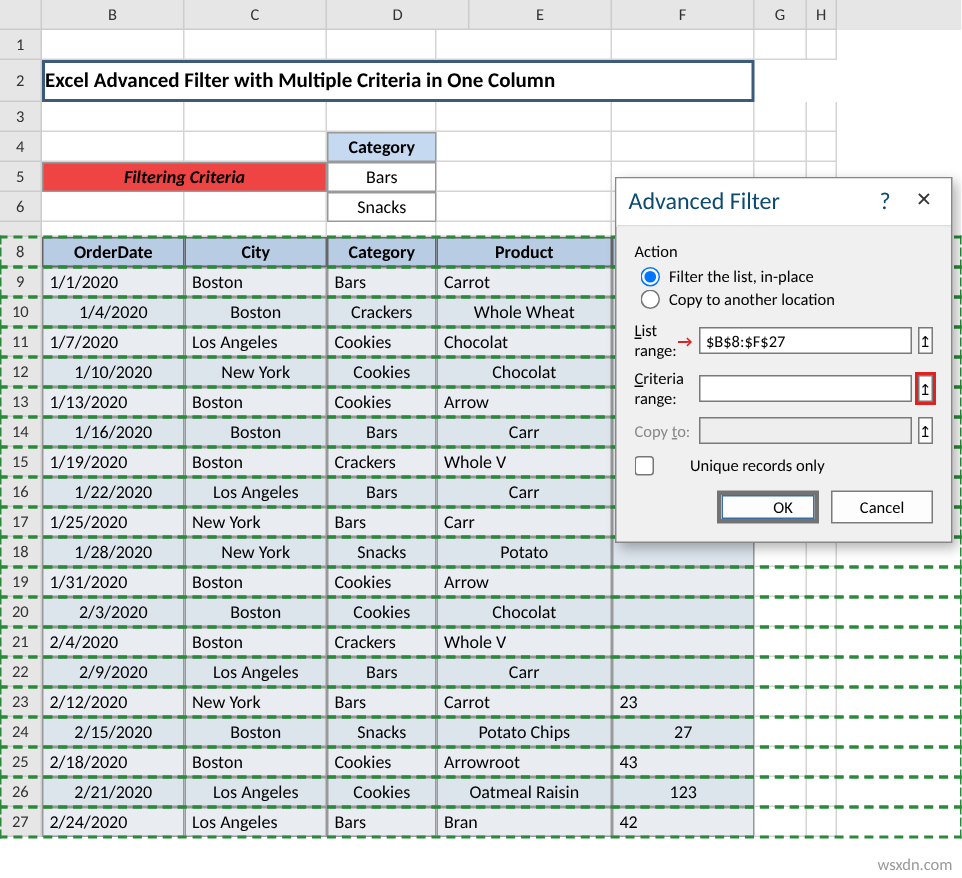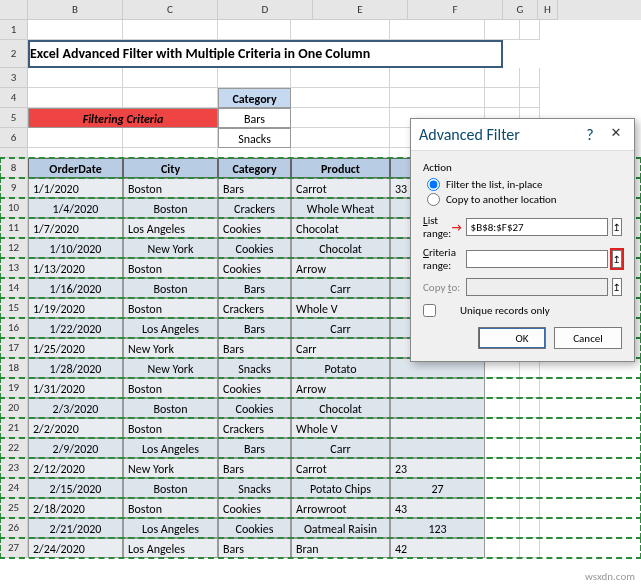--- a/index.html
+++ b/index.html
@@ -7,21 +7,21 @@
 
 .grid { position: relative; }
 .col-headers { display: flex; height: 20px; background: #e6e6e6; position: sticky; top: 0; }
 .col-headers .rowhead { width: 28px; border-right: 1px solid #ccc; border-bottom: 1px solid #ccc; background: #e6e6e6; }
 .col-headers .ch { border-right: 1px solid #ccc; border-bottom: 1px solid #ccc; text-align: center; line-height: 20px; color: #333; font-size: 11px; }
 .chB { width: 95px; } .chC { width: 95px; } .chD { width: 95px; } .chE { width: 95px; } .chF { width: 95px; } .chG { width: 35px; } .chH { width: 20px; }
 
 .row { display: flex; height: 20px; }
 .rh { width: 28px; background: #e6e6e6; border-right: 1px solid #ccc; border-bottom: 1px solid #ccc; text-align: center; line-height: 20px; font-size: 11px; color: #333; }
 .cell { border-right: 1px solid #d4d4d4; border-bottom: 1px solid #d4d4d4; line-height: 20px; padding: 0 4px; overflow: hidden; white-space: nowrap; font-size: 12px; }
-.cB { width: 95px; } .cC { width: 95px; } .cD { width: 73px; } .cE { width: 99px; } .cF { width: 95px; } .cG { width: 35px; } .cH { width: 20px; }
+.cB { width: 95px; } .cC { width: 95px; } .cD { width: 73px; } .cE { width: 117px; } .cF { width: 95px; } .cG { width: 35px; } .cH { width: 20px; }
 
 .title-box { background: #fff; border: 2px solid #3c5a7a; font-weight: bold; font-size: 14px; text-align: left; line-height: 24px; height: 28px; }
 .r2 .cell { border: none; }
 .r2 .rh { height: 28px; line-height: 28px; }
 
 .filter-label { background: #ef4444; border: 1px solid #999; font-weight: bold; text-align: center; font-style: italic; }
 .cat-head { background: #c5d9f1; border: 1px solid #999; font-weight: bold; text-align: center; }
 .cat-val { border: 1px solid #999; text-align: center; background: #fff; }
 
 .tbl-head { background: #b8cce4; border: 1px solid #666; font-weight: bold; text-align: center; }
@@ -42,21 +42,21 @@
 .dlg-row { display: flex; align-items: center; gap: 4px; margin: 6px 0; }
 .dlg-row label { width: 78px; }
 .dlg-row input[type=text] { flex: 1; height: 18px; border: 1px solid #7a7a7a; padding: 0 4px; font-size: 11px; }
 .dlg-row input[disabled] { background: #eee; color: #888; }
 .range-btn { width: 18px; height: 18px; border: 1px solid #7a7a7a; background: #fdfdfd; display: flex; align-items: center; justify-content: center; font-size: 10px; }
 .range-btn.hl { outline: 2px solid #d22; outline-offset: 0; }
 .dlg-check { display: flex; align-items: center; gap: 24px; margin: 8px 0; }
 .dlg-check input { margin: 0; }
 .dlg-buttons { display: flex; justify-content: flex-end; gap: 8px; margin-top: 10px; }
 .dlg-buttons button { width: 68px; height: 22px; border: 1px solid #7a7a7a; background: #fdfdfd; font-size: 11px; }
-.dlg-buttons button.ok { border: 1px solid #737373; box-shadow: inset 0 0 0 1px #3a6ea5; padding-left: 26px; }
+.dlg-buttons button.ok { border: 3px solid #737373; box-shadow: inset 0 0 0 1px #3a6ea5; padding-left: 26px; }
 
 .watermark { position: absolute; right: 6px; bottom: 2px; font-size: 11px; color: #999; }
 
 .u { text-decoration: underline; }
 </style>
 </head>
 <body>
 
 <div class="grid">
 
@@ -269,21 +269,21 @@
         <div class="cell cB tbl-cell-alt">2/3/2020</div>
         <div class="cell cC tbl-cell-alt">Boston</div>
         <div class="cell cD tbl-cell-alt">Cookies</div>
         <div class="cell cE tbl-cell-alt">Chocolat</div>
         <div class="cell cF tbl-cell-alt"></div>
         <div class="cell cG"></div>
         <div class="cell cH"></div>
       </div>
       <div class="row marching">
         <div class="rh">21</div>
-        <div class="cell cB tbl-cell">2/2/2020</div>
+        <div class="cell cB tbl-cell">2/4/2020</div>
         <div class="cell cC tbl-cell">Boston</div>
         <div class="cell cD tbl-cell">Crackers</div>
         <div class="cell cE tbl-cell">Whole V</div>
         <div class="cell cF tbl-cell"></div>
         <div class="cell cG"></div>
         <div class="cell cH"></div>
       </div>
       <div class="row marching">
         <div class="rh">22</div>
         <div class="cell cB tbl-cell-alt">2/9/2020</div>

